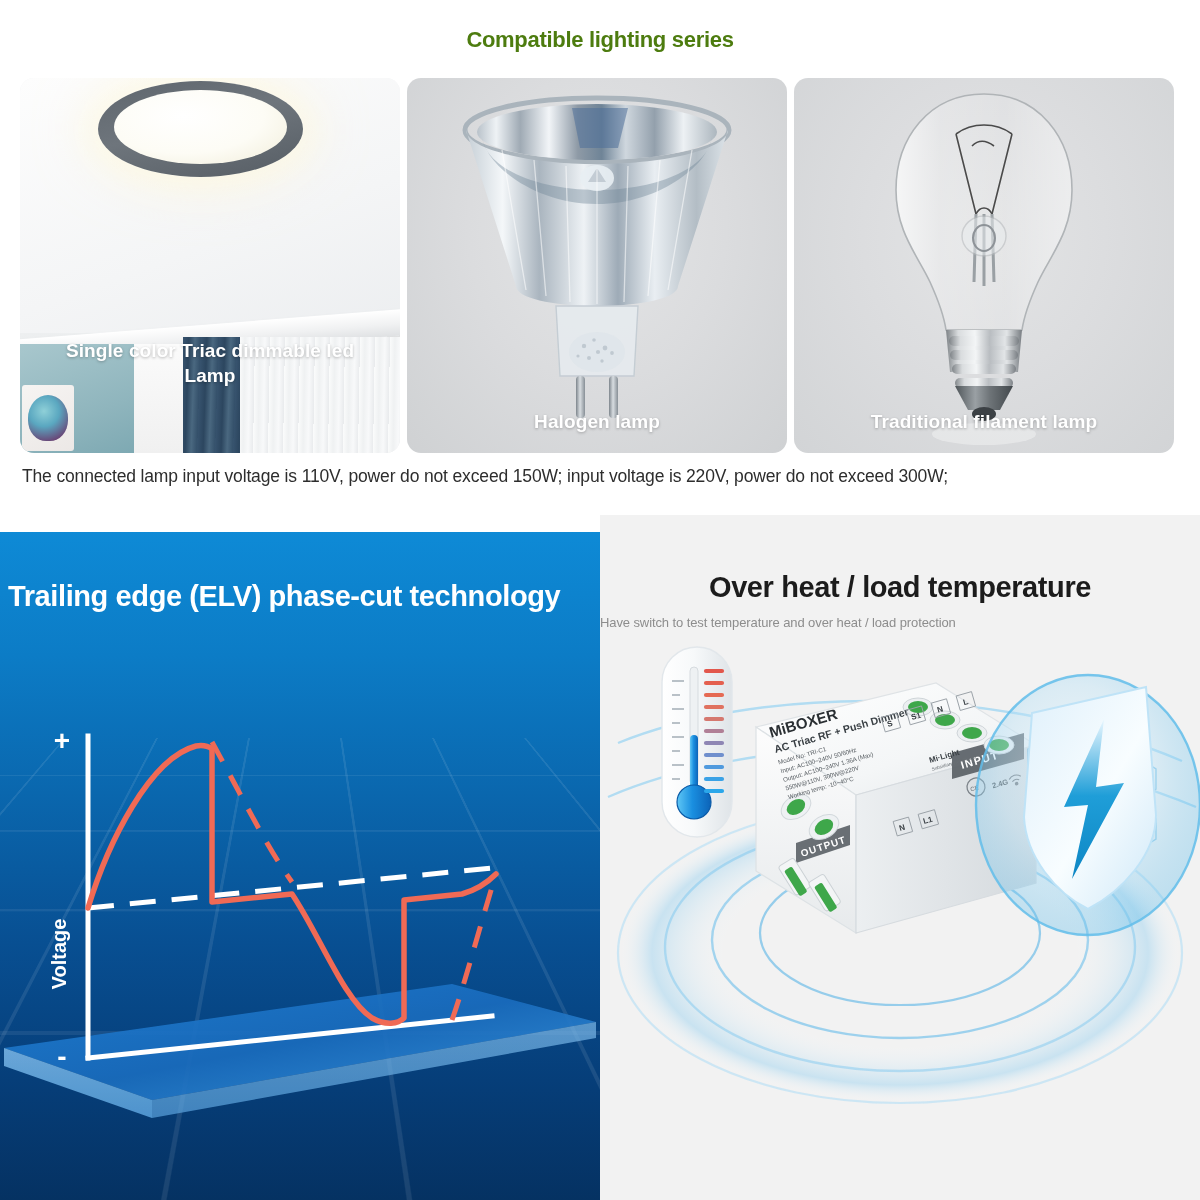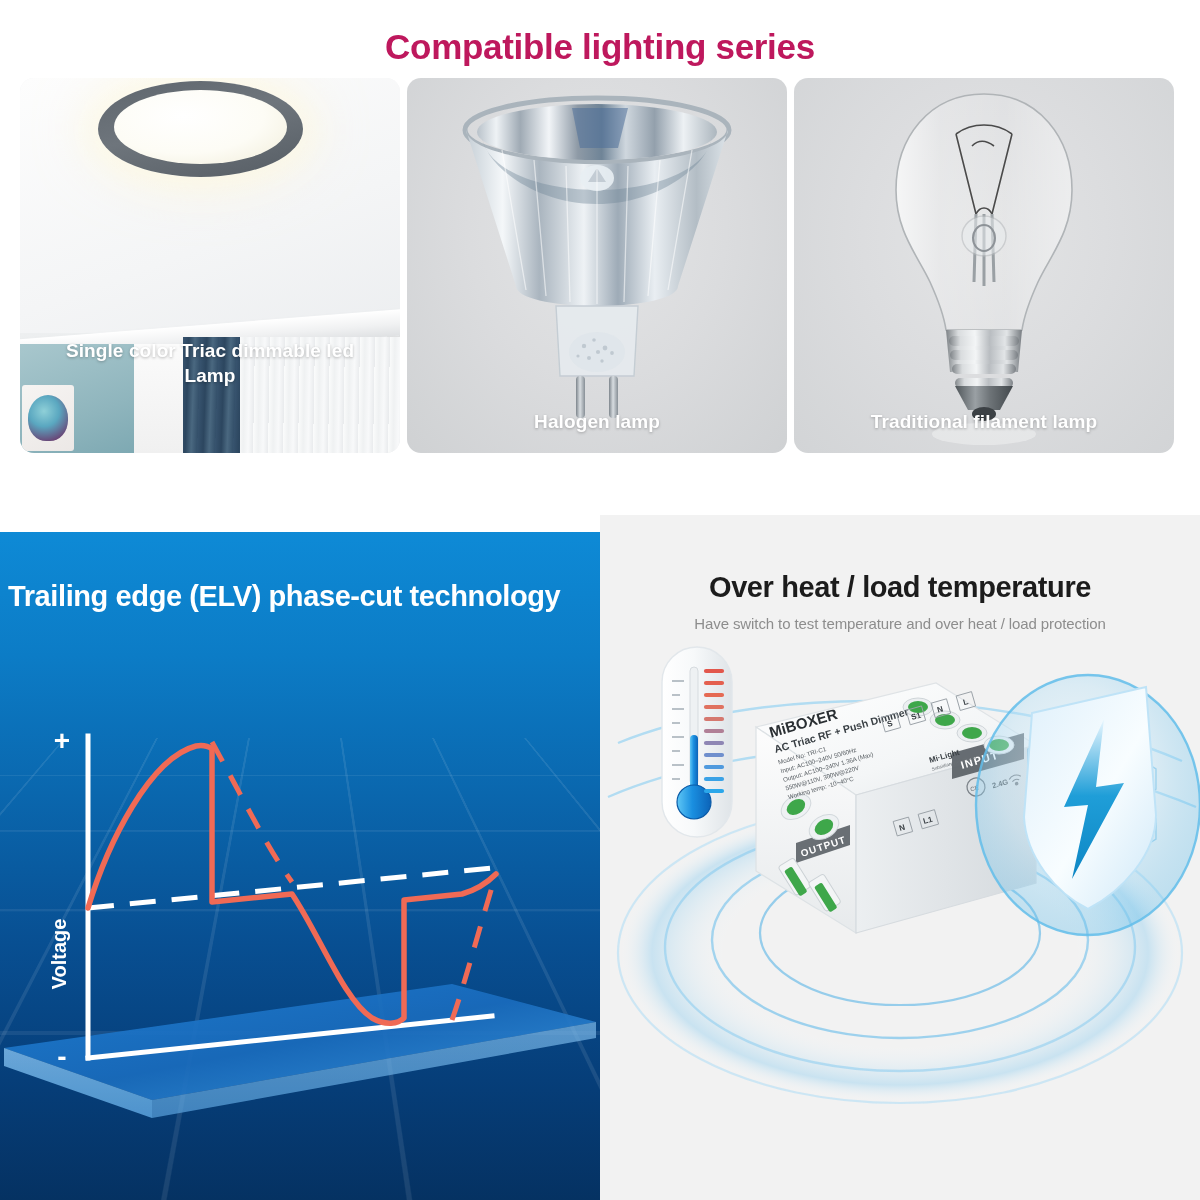--- a/index.html
+++ b/index.html
@@ -11,23 +11,23 @@
   }
   .page { position: relative; width: 1200px; height: 1200px; }
 
   
   .top-section {
     position: absolute; left: 0; top: 0; width: 1200px; height: 515px;
     background: #ffffff;
   }
   .page-title {
     text-align: center;
-    font-size: 35px;
+    font-size: 22px;
     font-weight: 700;
-    color: #be185d;
+    color: #4d7c0f;
     letter-spacing: -0.3px;
     padding-top: 28px;
     line-height: 1.1;
   }
   .card-row {
     position: absolute; left: 20px; top: 78px;
     width: 1160px; height: 375px;
     display: flex; gap: 7px;
   }
   .lamp-card {
@@ -166,22 +166,22 @@
     background: #f2f2f2;
     overflow: hidden;
   }
   .gray-title {
     position: absolute; left: 0; right: 0; top: 56px;
     text-align: center; color: #1c1c1c;
     font-size: 29px; font-weight: 700; letter-spacing: -0.4px;
   }
   .gray-sub {
     position: absolute; left: 0; right: 0; top: 100px;
-    text-align: center; color: #8d8d8d;
-    font-size: 15px; letter-spacing: -0.1px;
+    color: #8d8d8d;
+    font-size: 13px; letter-spacing: -0.1px;
   }
   .device-scene { position: absolute; left: 0; top: 120px; width: 600px; height: 565px; }
 </style>
 </head>
 <body>
 
 <div class="page">
 
   <div class="top-section">
 
@@ -333,20 +333,21 @@
             <ellipse cx="130" cy="328" rx="12" ry="7" fill="#3c4145"></ellipse>
 
             <ellipse cx="130" cy="348" rx="52" ry="11" fill="#ffffff" opacity="0.35"></ellipse>
           </svg>
         </div>
         <div class="lamp-caption">Traditional filament lamp</div>
       </div>
 
     </div>
 
+    <div class="note-line">The connected lamp input voltage is 110V, power do not exceed 150W; input voltage is 220V, power do not exceed 300W;</div>
   </div>
 
   <div class="blue-panel">
     <div class="grid-persp"></div>
 
     <div class="blue-title" style="top:48px; left:8px;">Trailing edge (ELV) phase-cut technology</div>
 
     <div class="wave-holder">
       <svg width="600" height="430" viewBox="0 0 600 430">
         <defs>

